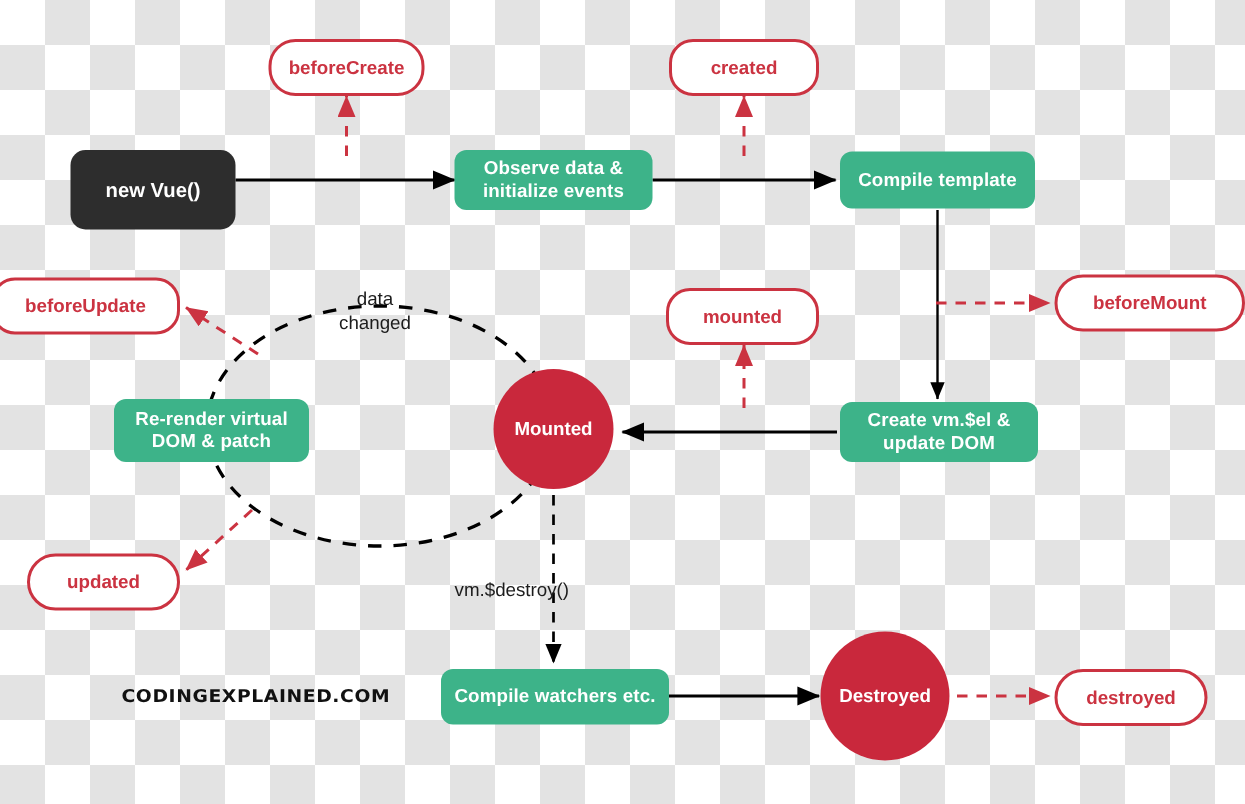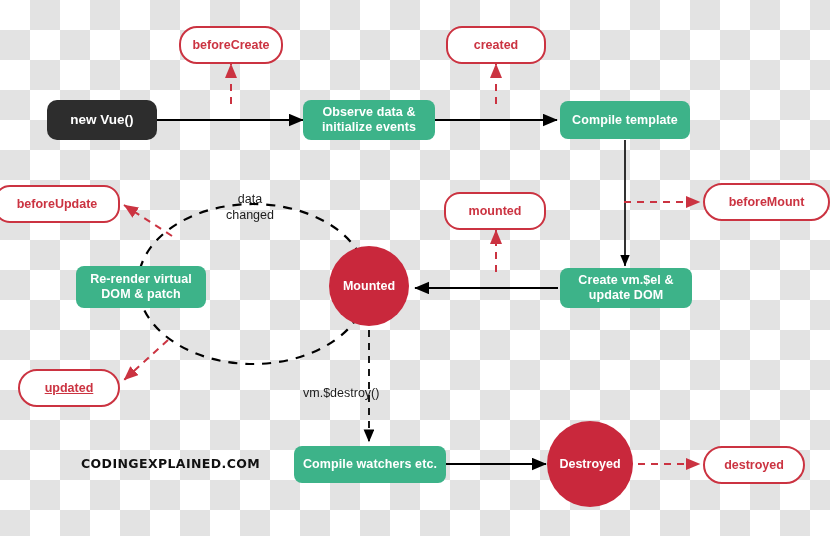--- a/index.html
+++ b/index.html
@@ -143,21 +143,21 @@
 
     <ellipse cx="253" cy="284" rx="115" ry="80" fill="none" stroke="#000000" stroke-width="2.2" stroke-dasharray="9,8"></ellipse>
 
     <line x1="172" y1="236" x2="124" y2="205" stroke="#cb3341" stroke-width="2" stroke-dasharray="7,6" marker-end="url(#arrowRed)"></line>
 
     <line x1="168" y1="340" x2="124" y2="380" stroke="#cb3341" stroke-width="2" stroke-dasharray="7,6" marker-end="url(#arrowRed)"></line>
 
     <line x1="638" y1="464" x2="700" y2="464" stroke="#cb3341" stroke-width="2" stroke-dasharray="7,6" marker-end="url(#arrowRed)"></line>
   </svg>
 
-  <div class="node black" style="left:47px; top:100px; width:110px; height:40px;">
+  <div class="node black" style="left:47px; top:100px; width:110px; height:53px;">
     <span>new Vue()</span>
   </div>
 
   <div class="node green" style="left:303px; top:100px; width:132px; height:40px;justify-content:center;">
     <span style="white-space: pre-line;">Observe data &amp;
 initialize events</span>
   </div>
 
   <div class="node green" style="left:560px; top:101px; width:130px; height:38px;">
     <span>Compile template</span>
@@ -198,21 +198,21 @@
   </div>
 
   <div class="node pill softradius" style="left:444px; top:192px; width:102px; height:38px;">
     <span>mounted</span>
   </div>
 
   <div class="node pill softradius" style="left:-6px; top:185px; width:126px; height:38px;">
     <span>beforeUpdate</span>
   </div>
 
-  <div class="node pill" style="left:18px; top:369px; width:102px; height:38px;text-decoration:underline;">
+  <div class="node pill" style="left:18px; top:369px; width:102px; height:38px;">
     <span>updated</span>
   </div>
 
   <div class="node pill" style="left:703px; top:446px; width:102px; height:38px;">
     <span>destroyed</span>
   </div>
 
   <div class="anno" style="left: 212px; top: 192px; width: 76px; white-space: pre-line;">data
 changed</div>
 

